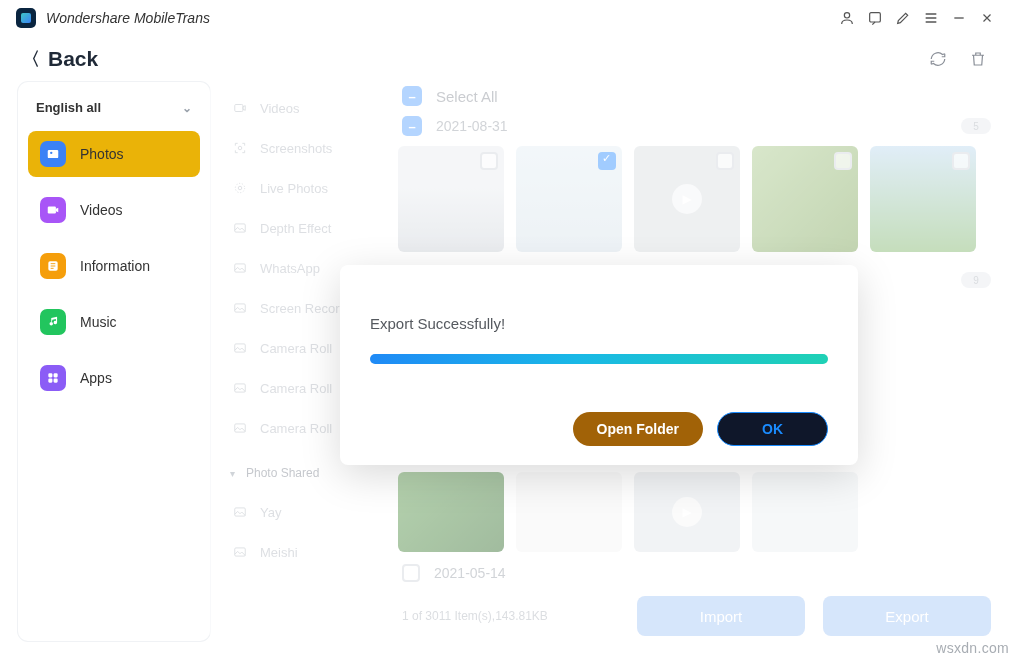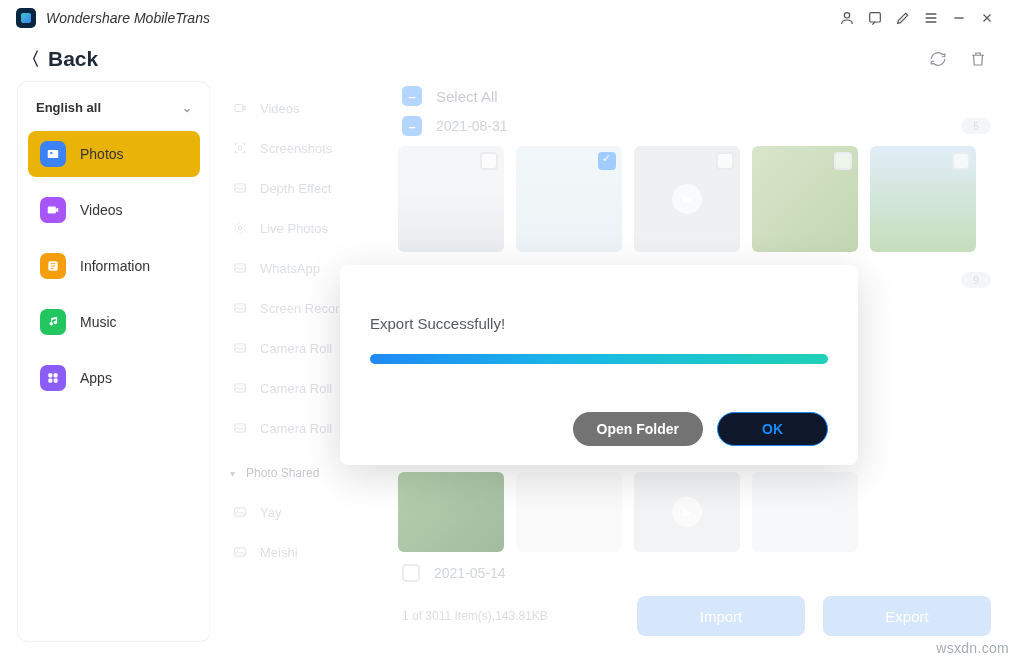--- a/index.html
+++ b/index.html
@@ -73,21 +73,21 @@
   .footer-btn { width: 168px; height: 40px; border-radius: 8px; background: #a5c7f5; color: #fff; font-size: 15px; display: flex; align-items: center; justify-content: center; margin-left: 18px; cursor: pointer; }
   
   
   .dim { position: absolute; left: 209px; top: 82px; right: 18px; bottom: 18px; background: rgba(255,255,255,.55); pointer-events: none; border-radius: 10px; }
   
   
   .modal { position: absolute; left: 340px; top: 265px; width: 518px; height: 200px; background: #fff; border-radius: 8px; box-shadow: 0 10px 40px rgba(0,0,0,.15); padding: 50px 30px 24px 30px; z-index: 20; }
   .modal-title { font-size: 15px; color: #55595f; margin-bottom: 22px; }
   .progress { width: 100%; height: 10px; border-radius: 6px; background: linear-gradient(90deg, #1f8af6 0%, #19b8e6 45%, #1fd1b5 100%); }
   .modal-actions { display: flex; justify-content: flex-end; gap: 14px; margin-top: 48px; }
-  .btn-primary { background: #737373; color: #fff; border: none; border-radius: 20px; padding: 9px 24px; font-size: 14px; font-weight: 600; cursor: pointer; }
+  .btn-primary { background: #a16207; color: #fff; border: none; border-radius: 20px; padding: 9px 24px; font-size: 14px; font-weight: 600; cursor: pointer; }
   .btn-secondary { background: #0f172a; color: #1a8cff; border: 1.5px solid #1a8cff; border-radius: 20px; padding: 8px 44px; font-size: 14px; font-weight: 600; cursor: pointer; }
   
   .watermark { position: absolute; bottom: 3px; right: 8px; font-size: 14px; color: #a8adb3; letter-spacing: .3px; z-index: 30; }
   
   svg { display: block; }
 </style>
 </head>
 <body>
 
 <div class="titlebar">
@@ -219,34 +219,34 @@
           <svg width="18" height="14" viewBox="0 0 24 24" fill="none" stroke="#b4b9c1" stroke-width="1.6">
             <path d="M4 8V4h4M20 8V4h-4M4 16v4h4M20 16v4h-4"></path>
             <circle cx="12" cy="12" r="3"></circle>
           </svg>
         </span>
       <span>Screenshots</span>
     </div>
     <div class="sub-item">
       <span class="sub-icon">
           <svg width="18" height="14" viewBox="0 0 24 24" fill="none" stroke="#b4b9c1" stroke-width="1.6">
-            <rect x="3" y="5" width="18" height="14" rx="2"></rect>
-            <path d="M3 16l5-5 4 4 3-3 6 6"></path>
-          </svg>
-        </span>
-      <span>Depth Effect</span>
-    </div>
-    <div class="sub-item">
-      <span class="sub-icon">
-          <svg width="18" height="14" viewBox="0 0 24 24" fill="none" stroke="#b4b9c1" stroke-width="1.6">
             <circle cx="12" cy="12" r="3"></circle>
             <circle cx="12" cy="12" r="8" stroke-dasharray="2 3"></circle>
           </svg>
         </span>
       <span>Live Photos</span>
+    </div>
+    <div class="sub-item">
+      <span class="sub-icon">
+          <svg width="18" height="14" viewBox="0 0 24 24" fill="none" stroke="#b4b9c1" stroke-width="1.6">
+            <rect x="3" y="5" width="18" height="14" rx="2"></rect>
+            <path d="M3 16l5-5 4 4 3-3 6 6"></path>
+          </svg>
+        </span>
+      <span>Depth Effect</span>
     </div>
     <div class="sub-item">
       <span class="sub-icon">
           <svg width="18" height="14" viewBox="0 0 24 24" fill="none" stroke="#b4b9c1" stroke-width="1.6">
             <rect x="3" y="5" width="18" height="14" rx="2"></rect>
             <path d="M3 16l5-5 4 4 3-3 6 6"></path>
           </svg>
         </span>
       <span>WhatsApp</span>
     </div>

